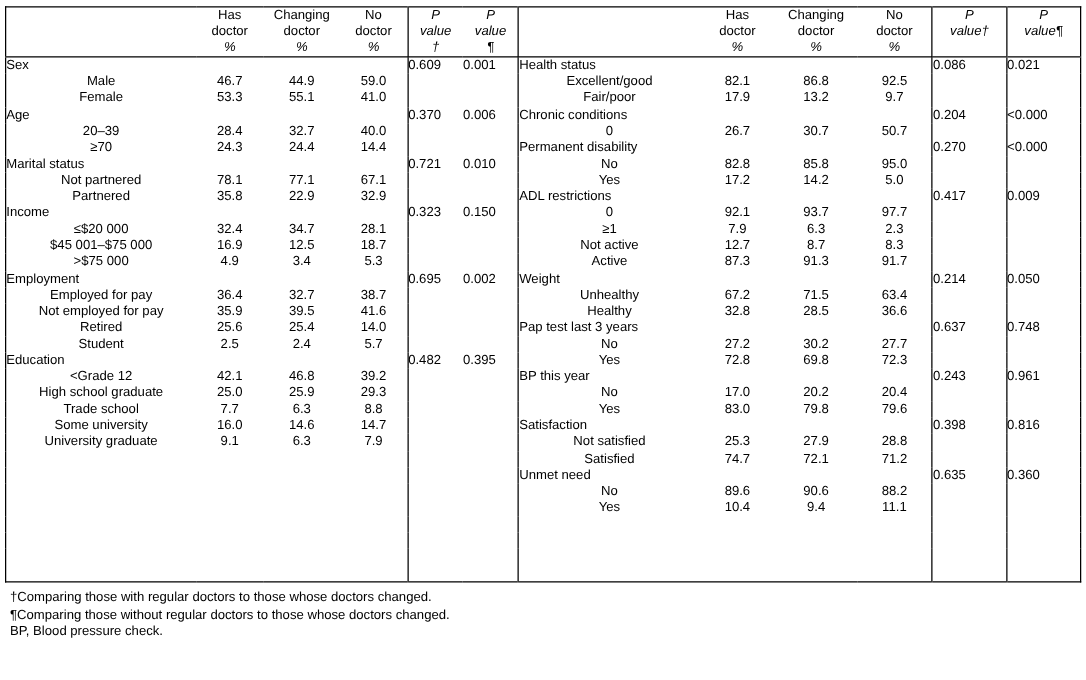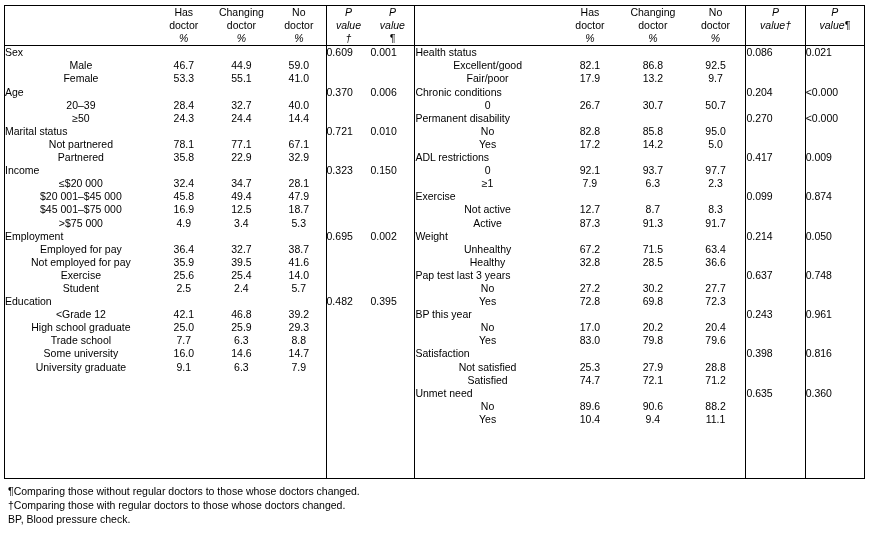--- a/index.html
+++ b/index.html
@@ -223,21 +223,21 @@
           <td class="pv">&nbsp;</td>
           <td class="pv vr">&nbsp;</td>
           <td class="lbl indent1">0</td>
           <td class="num">26.7</td>
           <td class="num">30.7</td>
           <td class="num vr">50.7</td>
           <td class="pv">&nbsp;</td>
           <td class="pv vl">&nbsp;</td>
         </tr>
         <tr>
-          <td class="lbl indent1">≥50</td>
+          <td class="lbl indent1">≥70</td>
           <td class="num">24.3</td>
           <td class="num">24.4</td>
           <td class="num vr">14.4</td>
           <td class="pv">&nbsp;</td>
           <td class="pv vr">&nbsp;</td>
           <td class="lbl">Permanent disability</td>
           <td class="num">&nbsp;</td>
           <td class="num">&nbsp;</td>
           <td class="num vr">&nbsp;</td>
           <td class="pv">0.270</td>
@@ -307,34 +307,20 @@
           <td class="pv">&nbsp;</td>
           <td class="pv vr">&nbsp;</td>
           <td class="lbl indent1">≥1</td>
           <td class="num">7.9</td>
           <td class="num">6.3</td>
           <td class="num vr">2.3</td>
           <td class="pv">&nbsp;</td>
           <td class="pv vl">&nbsp;</td>
         </tr>
         <tr>
-          <td class="lbl indent1">$20 001–$45 000</td>
-          <td class="num">45.8</td>
-          <td class="num">49.4</td>
-          <td class="num vr">47.9</td>
-          <td class="pv">&nbsp;</td>
-          <td class="pv vr">&nbsp;</td>
-          <td class="lbl">Exercise</td>
-          <td class="num">&nbsp;</td>
-          <td class="num">&nbsp;</td>
-          <td class="num vr">&nbsp;</td>
-          <td class="pv">0.099</td>
-          <td class="pv vl">0.874</td>
-        </tr>
-        <tr>
           <td class="lbl indent1">$45 001–$75 000</td>
           <td class="num">16.9</td>
           <td class="num">12.5</td>
           <td class="num vr">18.7</td>
           <td class="pv">&nbsp;</td>
           <td class="pv vr">&nbsp;</td>
           <td class="lbl indent1">Not active</td>
           <td class="num">12.7</td>
           <td class="num">8.7</td>
           <td class="num vr">8.3</td>
@@ -391,21 +377,21 @@
           <td class="pv">&nbsp;</td>
           <td class="pv vr">&nbsp;</td>
           <td class="lbl indent1">Healthy</td>
           <td class="num">32.8</td>
           <td class="num">28.5</td>
           <td class="num vr">36.6</td>
           <td class="pv">&nbsp;</td>
           <td class="pv vl">&nbsp;</td>
         </tr>
         <tr>
-          <td class="lbl indent1">Exercise</td>
+          <td class="lbl indent1">Retired</td>
           <td class="num">25.6</td>
           <td class="num">25.4</td>
           <td class="num vr">14.0</td>
           <td class="pv">&nbsp;</td>
           <td class="pv vr">&nbsp;</td>
           <td class="lbl">Pap test last 3 years</td>
           <td class="num">&nbsp;</td>
           <td class="num">&nbsp;</td>
           <td class="num vr">&nbsp;</td>
           <td class="pv">0.637</td>
@@ -618,18 +604,18 @@
           <td class="num">&nbsp;</td>
           <td class="num">&nbsp;</td>
           <td class="num vr">&nbsp;</td>
           <td class="pv">&nbsp;</td>
           <td class="pv vl">&nbsp;</td>
         </tr>
       </tbody>
   </table>
 
   <div class="notes">
+    <div>†Comparing those with regular doctors to those whose doctors changed.</div>
     <div>¶Comparing those without regular doctors to those whose doctors changed.</div>
-    <div>†Comparing those with regular doctors to those whose doctors changed.</div>
     <div>BP, Blood pressure check.</div>
   </div>
 
 </div>
 
 </body></html>

